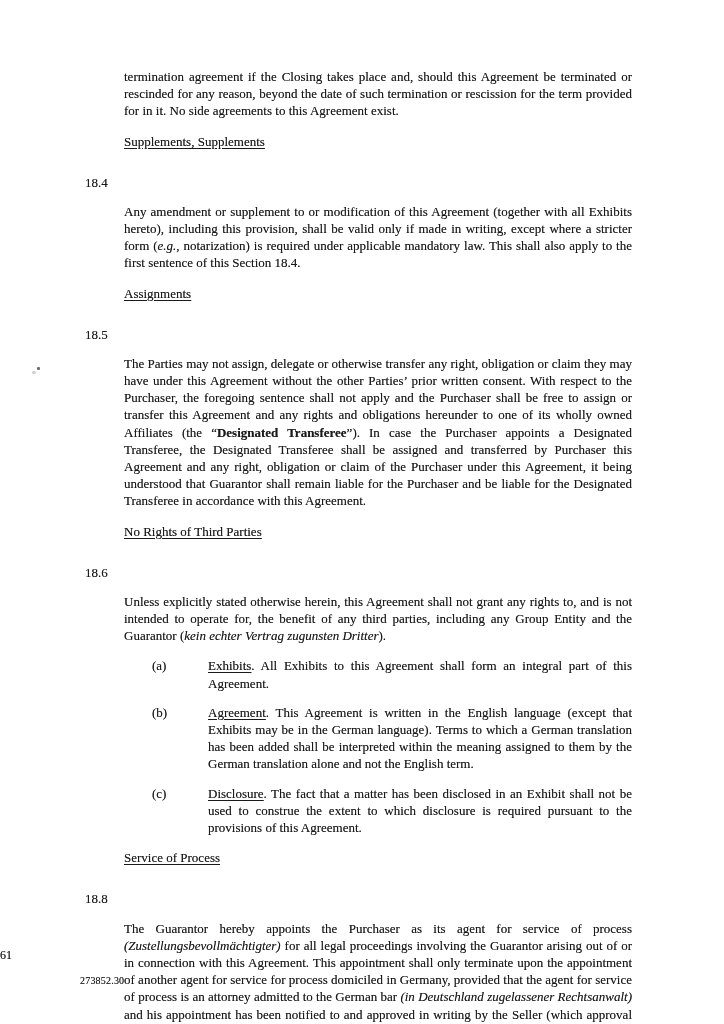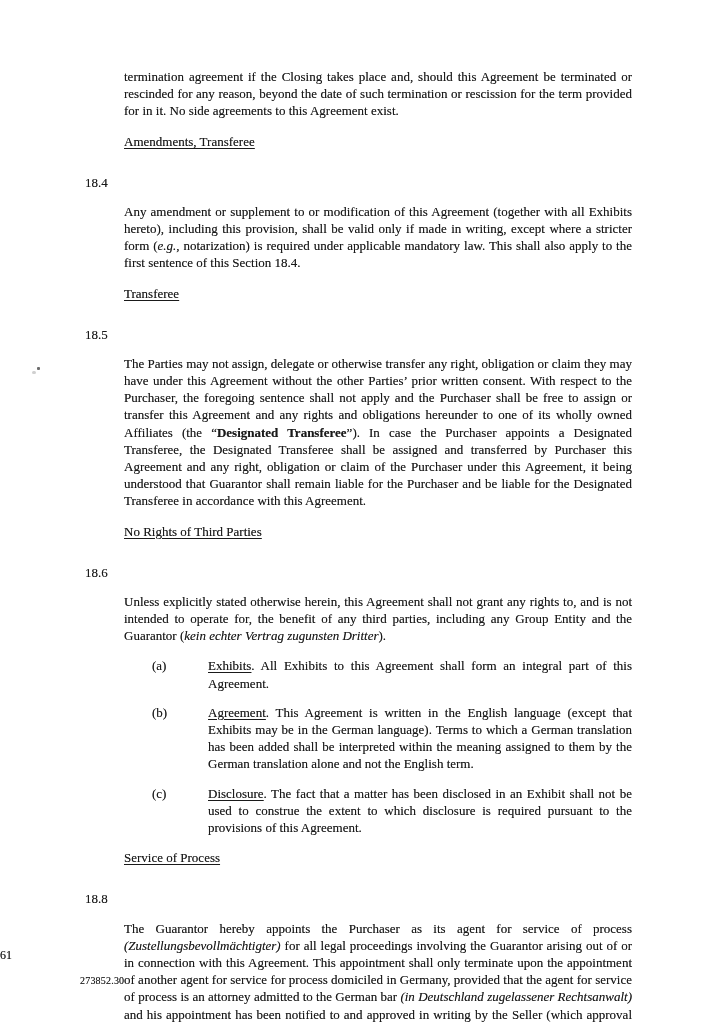--- a/index.html
+++ b/index.html
@@ -96,27 +96,27 @@
 </style>
 </head>
 <body>
 
 <div class="page">
 
   <p class="para cont"><span>termination agreement if the Closing takes place and, should this Agreement be terminated or rescinded for any reason, beyond the date of such termination or rescission for the term provided for in it. No side agreements to this Agreement exist.</span></p>
 
   <div class="section-head">
     <span class="secnum">18.4</span>
-    <span class="sectitle">Amendments, Transferee</span>
+    <span class="sectitle">Supplements, Supplements</span>
   </div>
   <p class="para"><span>Any amendment or supplement to or modification of this Agreement (together with all Exhibits hereto), including this provision, shall be valid only if made in writing, except where a stricter form (</span><span class="italic">e.g.</span><span>, notarization) is required under applicable mandatory law. This shall also apply to the first sentence of this Section 18.4.</span></p>
 
   <div class="section-head">
     <span class="secnum">18.5</span>
-    <span class="sectitle">Transferee</span>
+    <span class="sectitle">Assignments</span>
   </div>
   <p class="para"><span>The Parties may not assign, delegate or otherwise transfer any right, obligation or claim they may have under this Agreement without the other Parties’ prior written consent. With respect to the Purchaser, the foregoing sentence shall not apply and the Purchaser shall be free to assign or transfer this Agreement and any rights and obligations hereunder to one of its wholly owned Affiliates (the “</span><span class="bold">Designated Transferee</span><span>”). In case the Purchaser appoints a Designated Transferee, the Designated Transferee shall be assigned and transferred by Purchaser this Agreement and any right, obligation or claim of the Purchaser under this Agreement, it being understood that Guarantor shall remain liable for the Purchaser and be liable for the Designated Transferee in accordance with this Agreement.</span></p>
 
   <div class="section-head">
     <span class="secnum">18.6</span>
     <span class="sectitle">No Rights of Third Parties</span>
   </div>
   <p class="para"><span>Unless explicitly stated otherwise herein, this Agreement shall not grant any rights to, and is not intended to operate for, the benefit of any third parties, including any Group Entity and the Guarantor (</span><span class="italic">kein echter Vertrag zugunsten Dritter</span><span>).</span></p>
 
 

